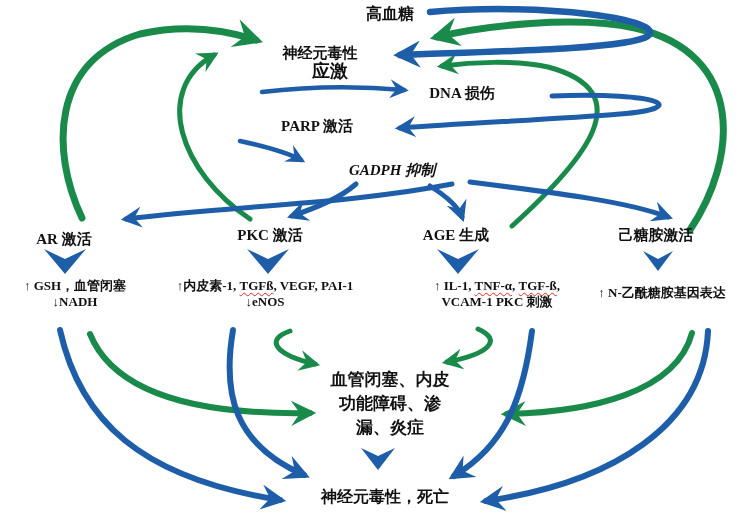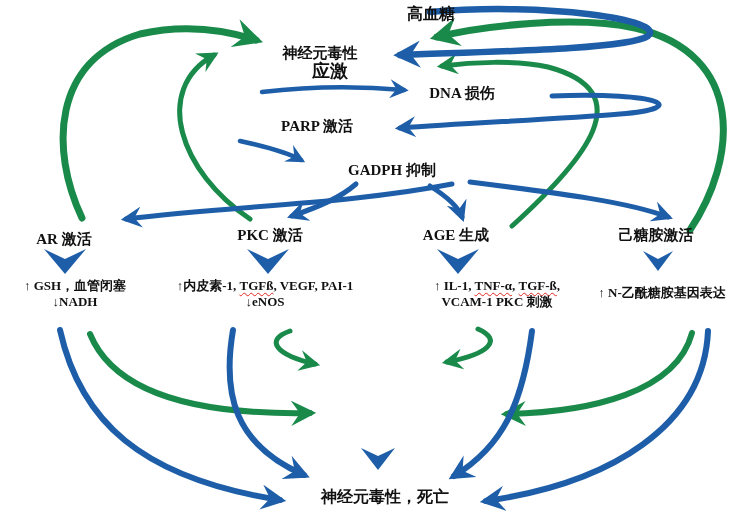--- a/index.html
+++ b/index.html
@@ -66,32 +66,32 @@
     <path d="M 692 333 C 676 392, 592 412, 507 414" fill="none" stroke-width="6" stroke-linecap="round" marker-end="url(#mg)" stroke="#1a8a4b"></path>
 
     <path d="M 60 330 C 80 420, 140 478, 280 500" fill="none" stroke-width="6" stroke-linecap="round" marker-end="url(#mb)" stroke="#1e5ea9"></path>
     <path d="M 233 330 C 222 395, 235 445, 304 475" fill="none" stroke-width="6" stroke-linecap="round" marker-end="url(#mb)" stroke="#1e5ea9"></path>
     <path d="M 532 331 C 523 400, 505 445, 454 476" fill="none" stroke-width="6" stroke-linecap="round" marker-end="url(#mb)" stroke="#1e5ea9"></path>
     <path d="M 708 331 C 704 425, 612 483, 486 501" fill="none" stroke-width="6" stroke-linecap="round" marker-end="url(#mb)" stroke="#1e5ea9"></path>
 
     <path d="M 361 448 L 378 470 L 395 448 L 378 456 Z" fill="#1e5ea9"></path>
   </svg>
 
-  <div class="node sz16" style="left:390px;top:4px;margin-left:41px;">高血糖</div>
+  <div class="node sz16" style="left:390px;top:4px;">高血糖</div>
 
   <div class="node sz15" style="left:320px;top:44px;">
     <div>神经元毒性</div>
     <div class="shift-r">应激</div>
   </div>
 
   <div class="node sz15" style="left:462px;top:84px;">DNA 损伤</div>
 
   <div class="node sz15" style="left:317px;top:117px;">PARP 激活</div>
 
-  <div class="node sz15" style="left:392px;top:161px;">GADPH 抑制</div>
+  <div class="node sz15" style="left:392px;top:161px;font-style:italic;">GADPH 抑制</div>
 
   <div class="node sz15" style="left:64px;top:230px;">AR 激活</div>
   <div class="node sz15" style="left:270px;top:226px;">PKC 激活</div>
   <div class="node sz15" style="left:456px;top:226px;">AGE 生成</div>
   <div class="node sz15" style="left:656px;top:226px;">己糖胺激活</div>
 
   <div class="node sz13" style="left:75px;top:278px;">
     <div>↑ GSH，血管闭塞</div>
     <div>↓NADH</div>
   </div>
@@ -101,16 +101,21 @@
     <div>↓eNOS</div>
   </div>
 
   <div class="node sz13" style="left:497px;top:278px;">
     <div><span>↑ IL-1, </span><span class="wavy">TNF-α</span><span>, </span><span class="wavy">TGF-ß</span><span>,</span></div>
     <div>VCAM-1 PKC 刺激</div>
   </div>
 
   <div class="node sz13" style="left:662px;top:285px;">↑ N-乙酰糖胺基因表达</div>
 
+  <div class="node sz17" style="left:390px;top:368px;">
+    <div>血管闭塞、内皮</div>
+    <div>功能障碍、渗</div>
+    <div>漏、炎症</div>
+  </div>
 
   <div class="node sz16" style="left:385px;top:487px;">神经元毒性，死亡</div>
 
 </div>
 
 </body></html>

